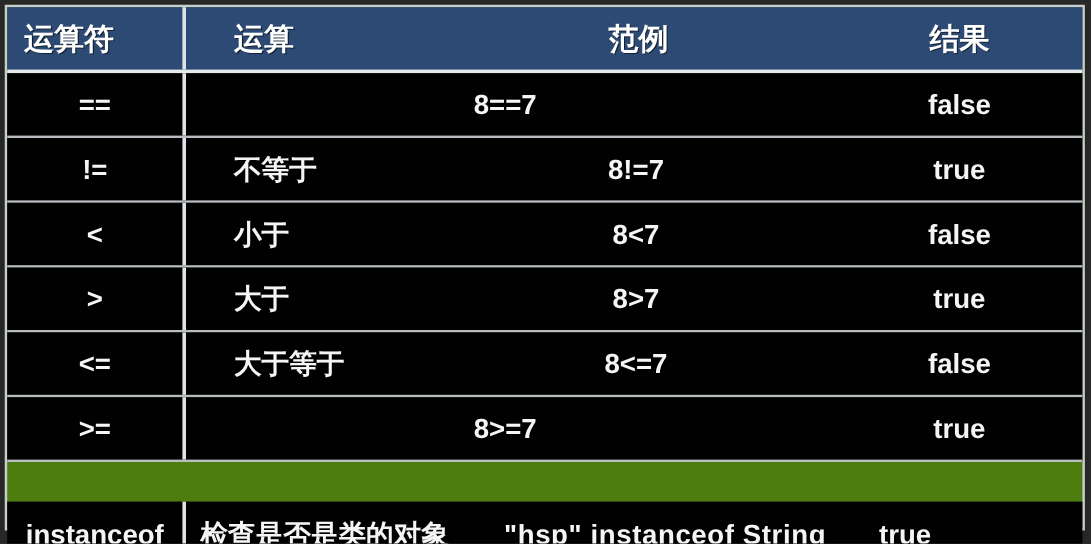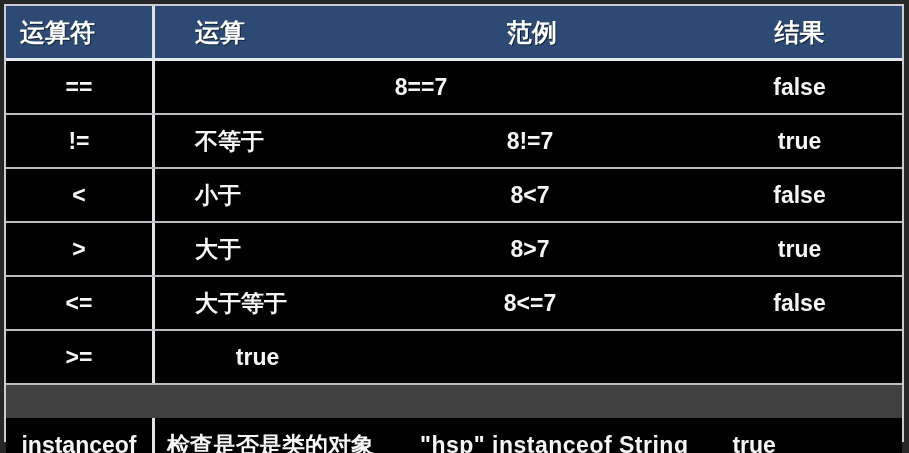--- a/index.html
+++ b/index.html
@@ -23,21 +23,21 @@
 
   
   .table-wrap {
     position: absolute;
     left: 4px;
     top: 4px;
     width: 900px;
     height: 438px;
     box-sizing: border-box;
     border: 2px solid #c9cdd2;
-    background: #404040;
+    background: #4d7c0f;
   }
 
   .row {
     display: flex;
     box-sizing: border-box;
     width: 100%;
     position: relative;
   }
 
   
@@ -177,20 +177,21 @@
 
     <div class="row body-row">
       <div class="cell c-op">&lt;=</div>
       <div class="cell c-desc">大于等于</div>
       <div class="cell c-ex">8&lt;=7</div>
       <div class="cell c-res">false</div>
     </div>
 
     <div class="row body-row">
       <div class="cell c-op">&gt;=</div>
+      <div class="cell c-ex">8&gt;=7</div>
       <div class="cell c-res">true</div>
     </div>
 
     <div class="row body-row last-row">
       <div class="cell c-op">instanceof</div>
       <div class="flow">
         <span class="f-desc">检查是否是类的对象</span>
         <span class="f-ex">"hsp" instanceof String</span>
         <span class="f-res">true</span>
       </div>

